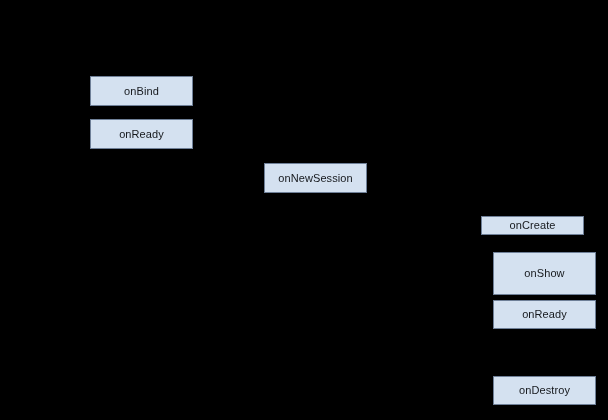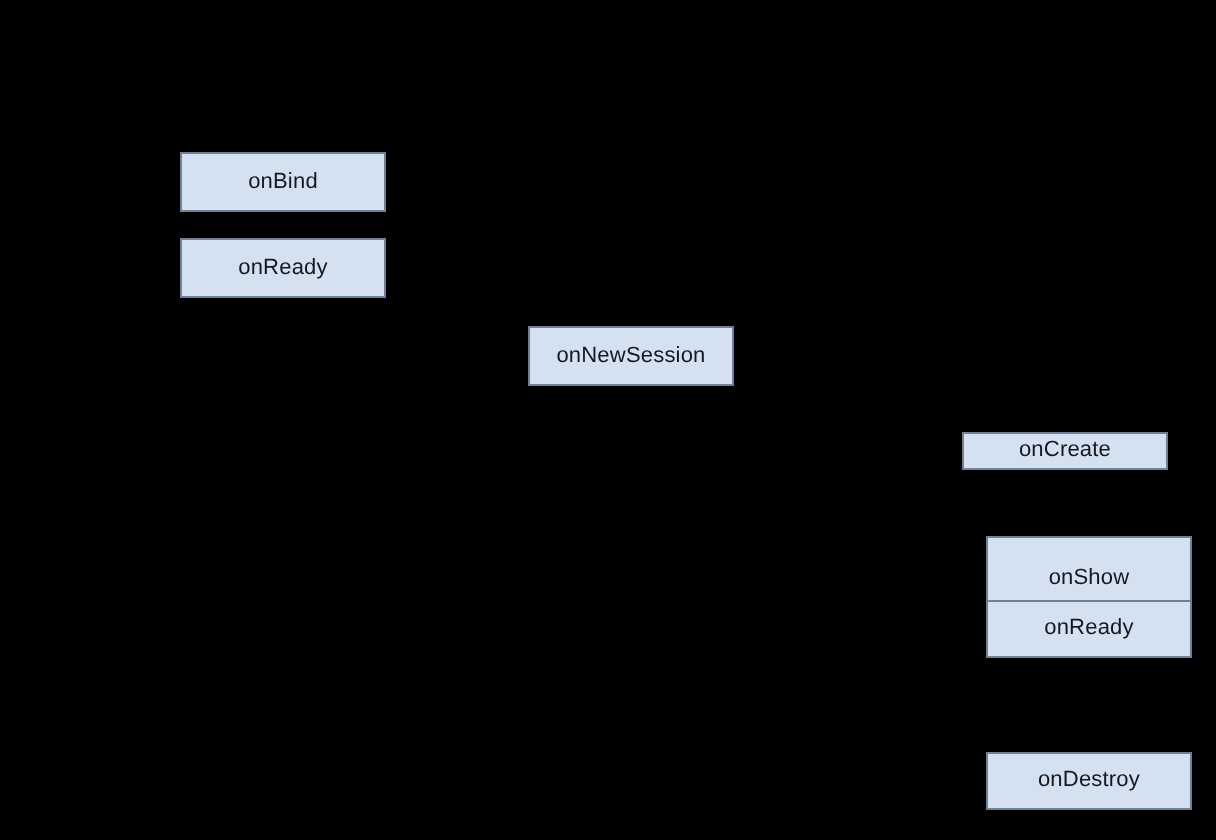--- a/index.html
+++ b/index.html
@@ -49,21 +49,21 @@
   </div>
 
   <div class="node" style="left:264px; top:163px; width:103px; height:30px;">
     <span class="node-label">onNewSession</span>
   </div>
 
   <div class="node" style="left:481px; top:204px; width:103px; height:19px;margin-top:12px;">
     <span class="node-label">onCreate</span>
   </div>
 
-  <div class="node" style="left:493px; top:252px; width:103px; height:43px;margin-top:16px;">
+  <div class="node" style="left:493px; top:252px; width:103px; height:43px;">
     <span class="node-label">onShow</span>
   </div>
 
   <div class="node" style="left:493px; top:300px; width:103px; height:29px;">
     <span class="node-label">onReady</span>
   </div>
 
 
   <div class="node" style="left:493px; top:376px; width:103px; height:29px;">
     <span class="node-label">onDestroy</span>

